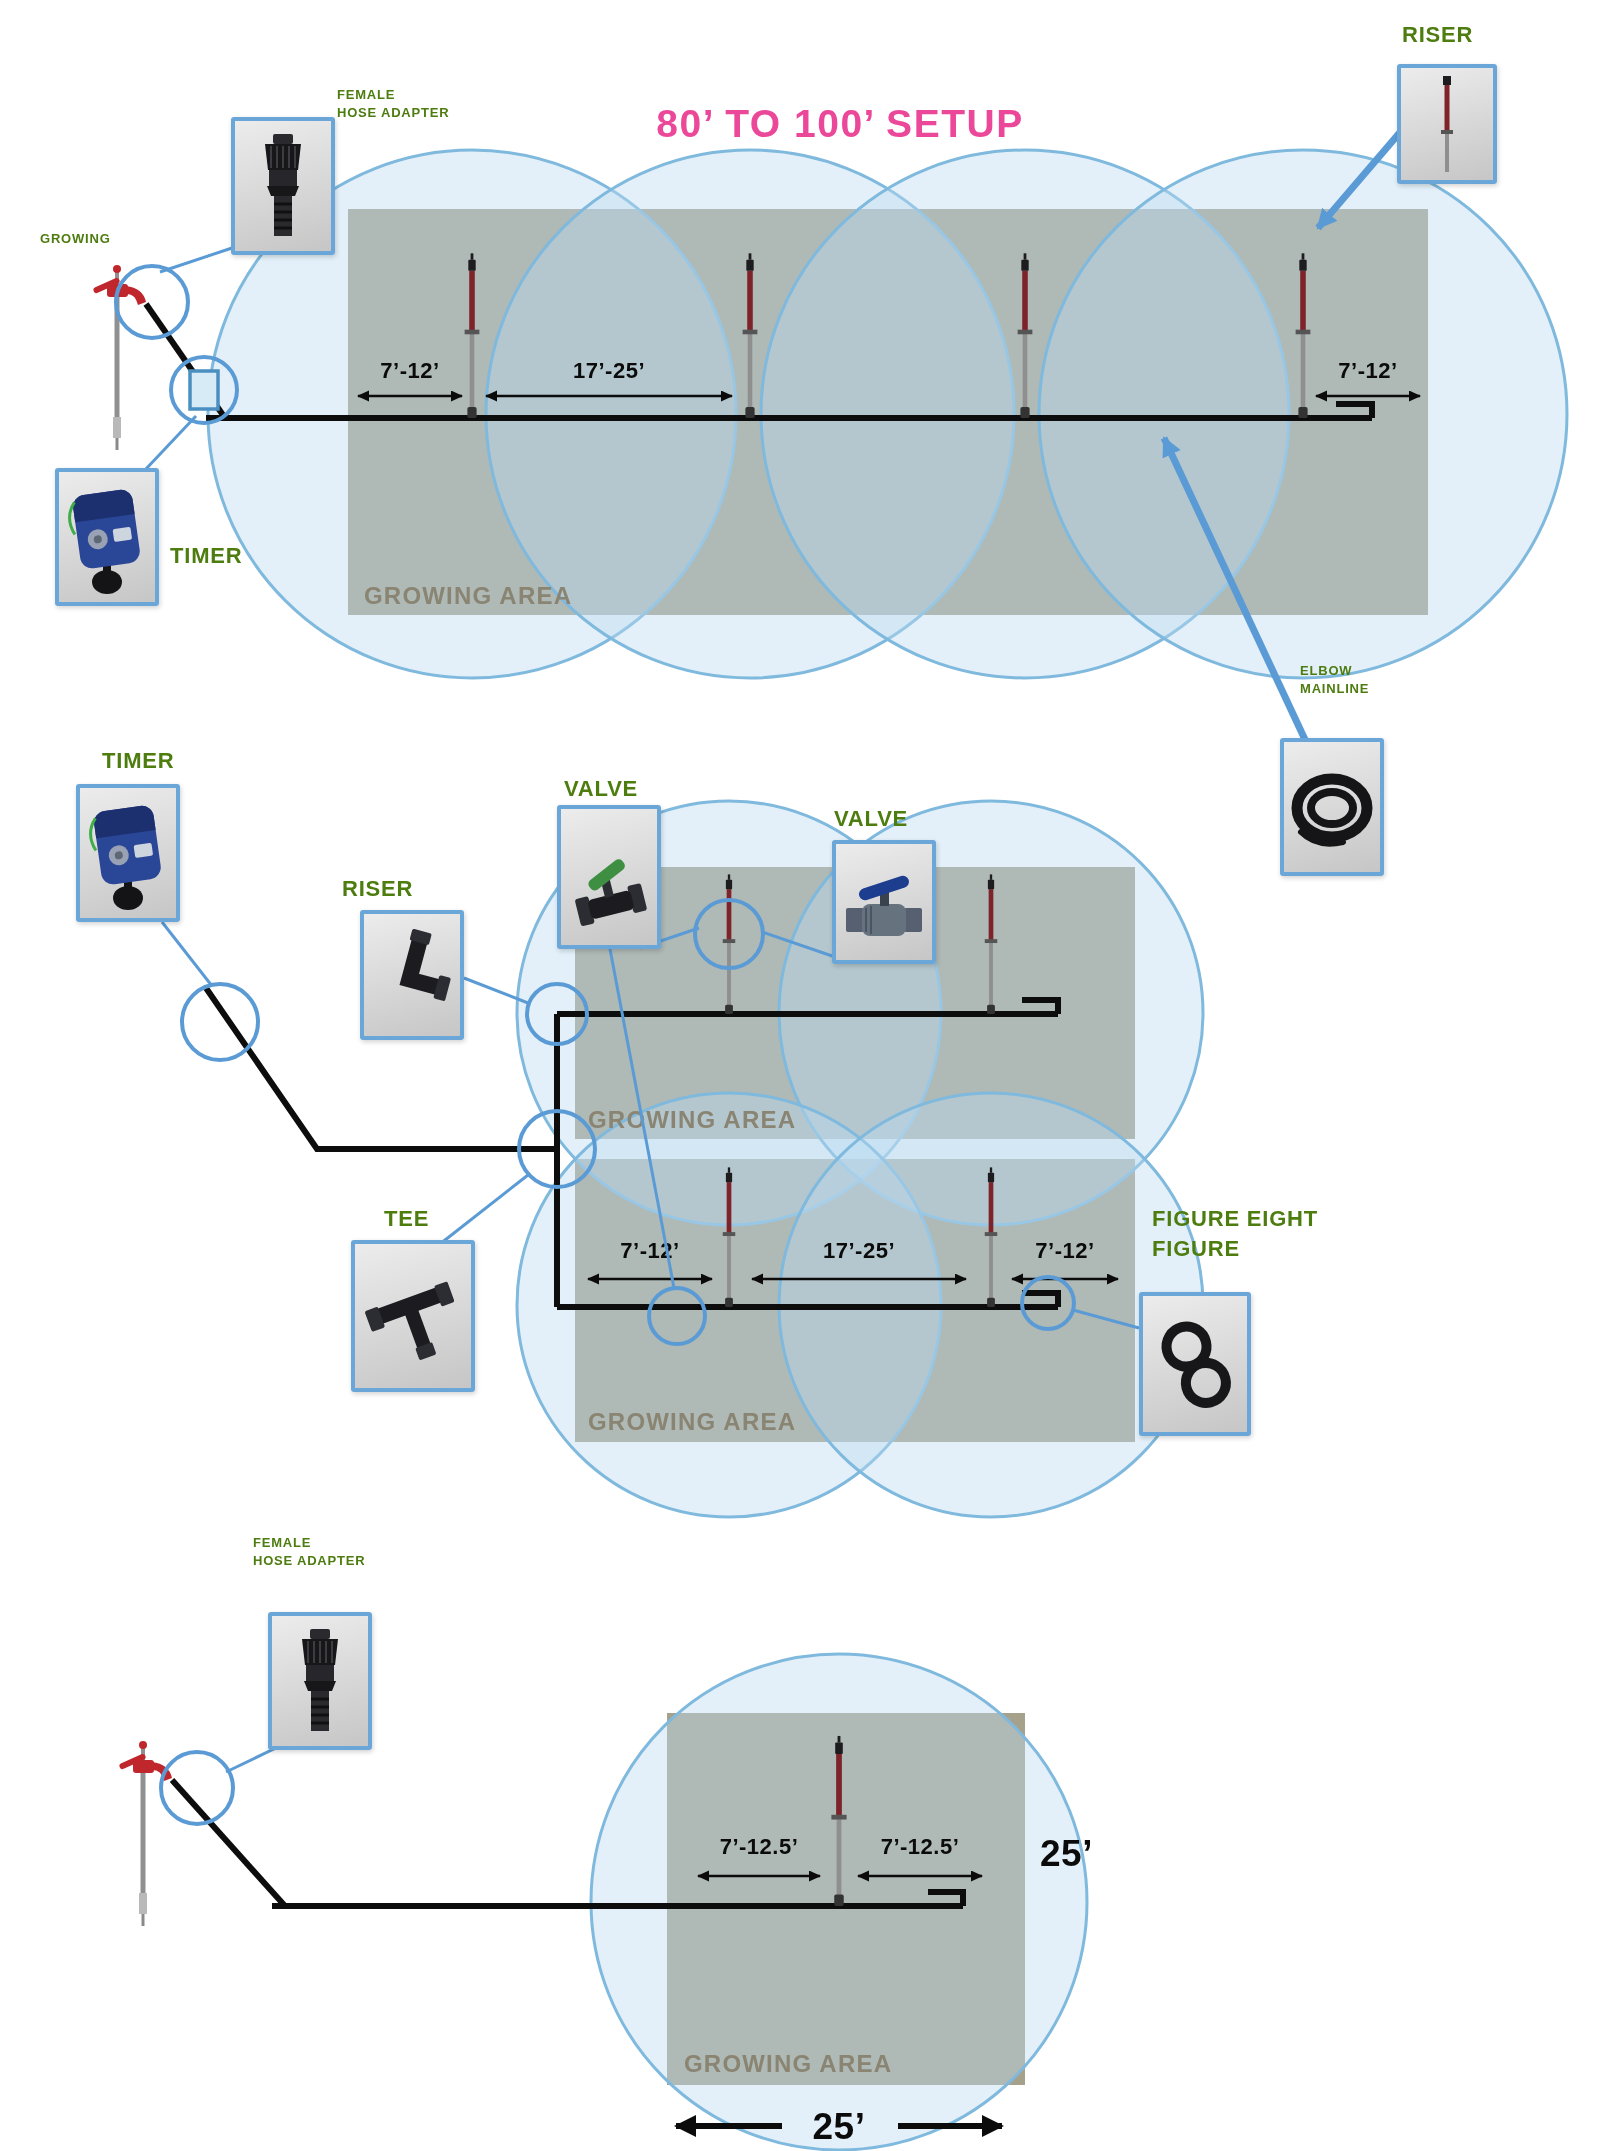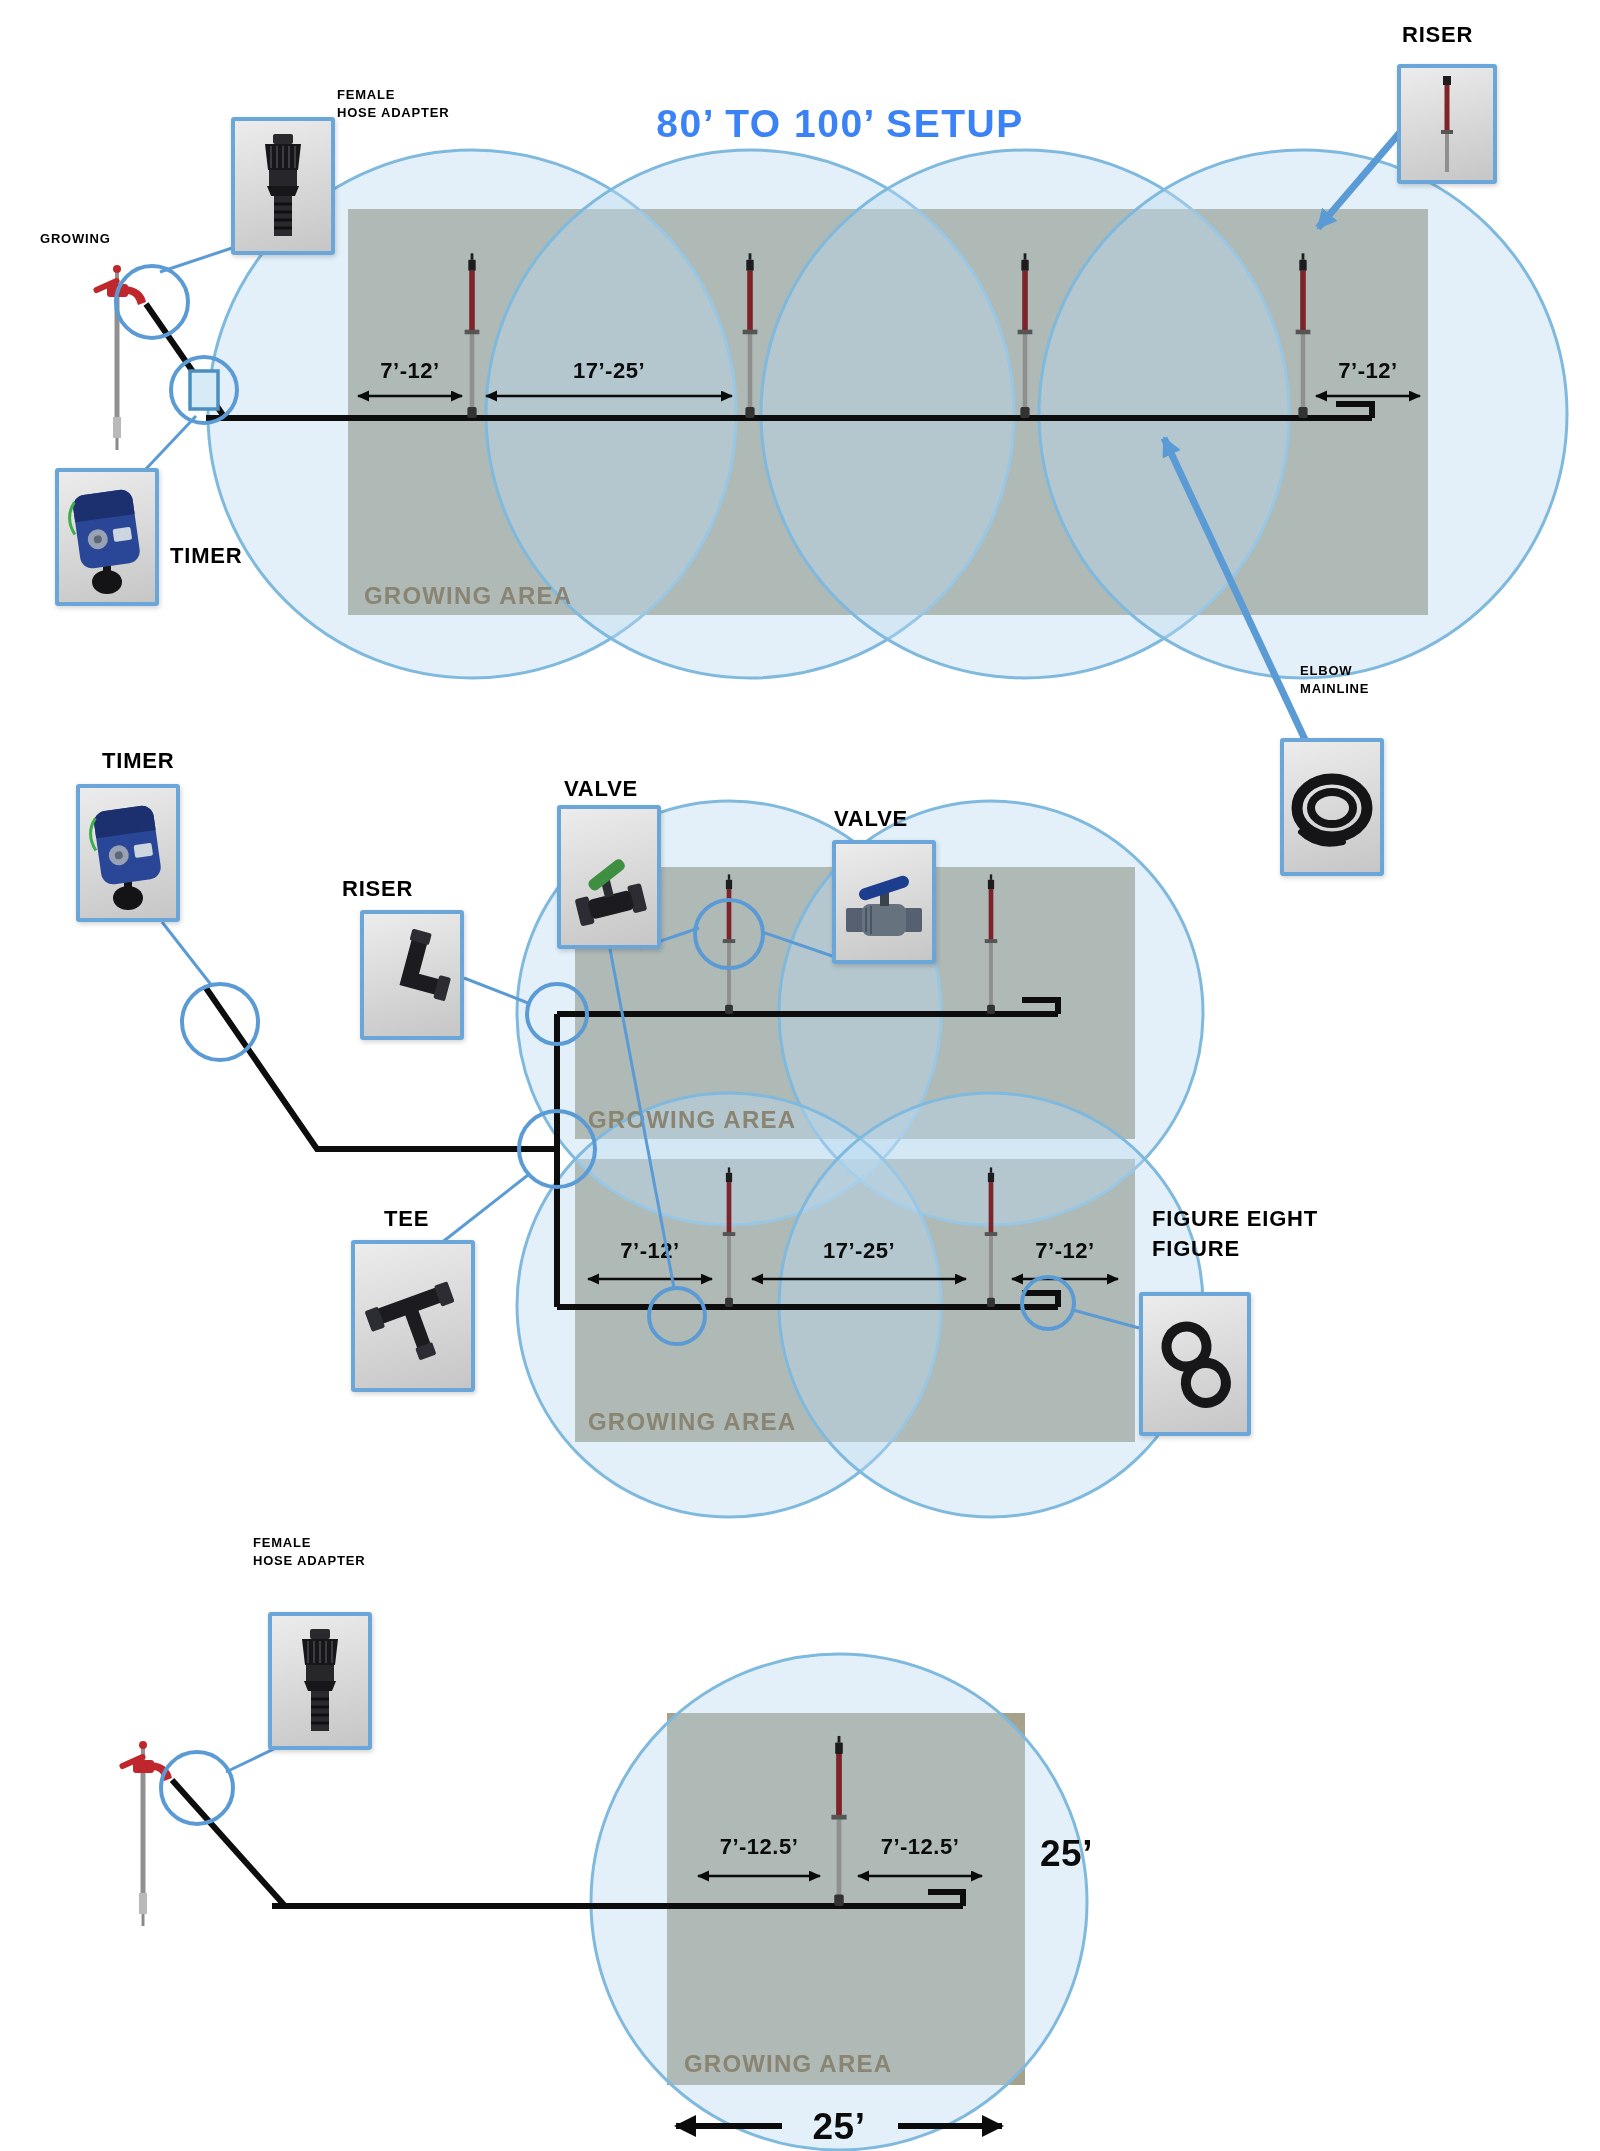--- a/index.html
+++ b/index.html
@@ -1,23 +1,23 @@
 <!DOCTYPE html>
 <html><head>
 <meta charset="utf-8">
 <style>
   * { margin:0; padding:0; box-sizing:border-box; }
   html,body { background:#ffffff; }
   body { font-family:"Liberation Sans", sans-serif; }
   .canvas { position:relative; width:1600px; height:2151px; background:#ffffff; overflow:hidden; }
   .layer { position:absolute; left:0; top:0; }
 
-  .title { position:absolute; font-size:39px; font-weight:700; color:#3b82f6;
+  .title { position:absolute; font-size:39px; font-weight:700; color:#ec4899;
            text-align:center; letter-spacing:1.5px; white-space:nowrap; }
-  .lbl { position:absolute; font-weight:700; color:#000000; letter-spacing:.8px;
+  .lbl { position:absolute; font-weight:700; color:#4d7c0f; letter-spacing:.8px;
          line-height:1.35; white-space:nowrap; }
   .lbl.small { font-size:13px; }
   .lbl.med { font-size:22px; }
 
   .comp-box { position:absolute; border:4px solid #6ba6d8; border-radius:3px;
               background:linear-gradient(165deg,#ececec 0%,#d7d7d7 55%,#c6c6c6 100%);
               display:flex; align-items:center; justify-content:center;
               box-shadow:1px 2px 5px rgba(0,0,0,.18); }
 
   svg text.ga { font-family:"Liberation Sans",sans-serif; font-weight:700; font-size:24px;

